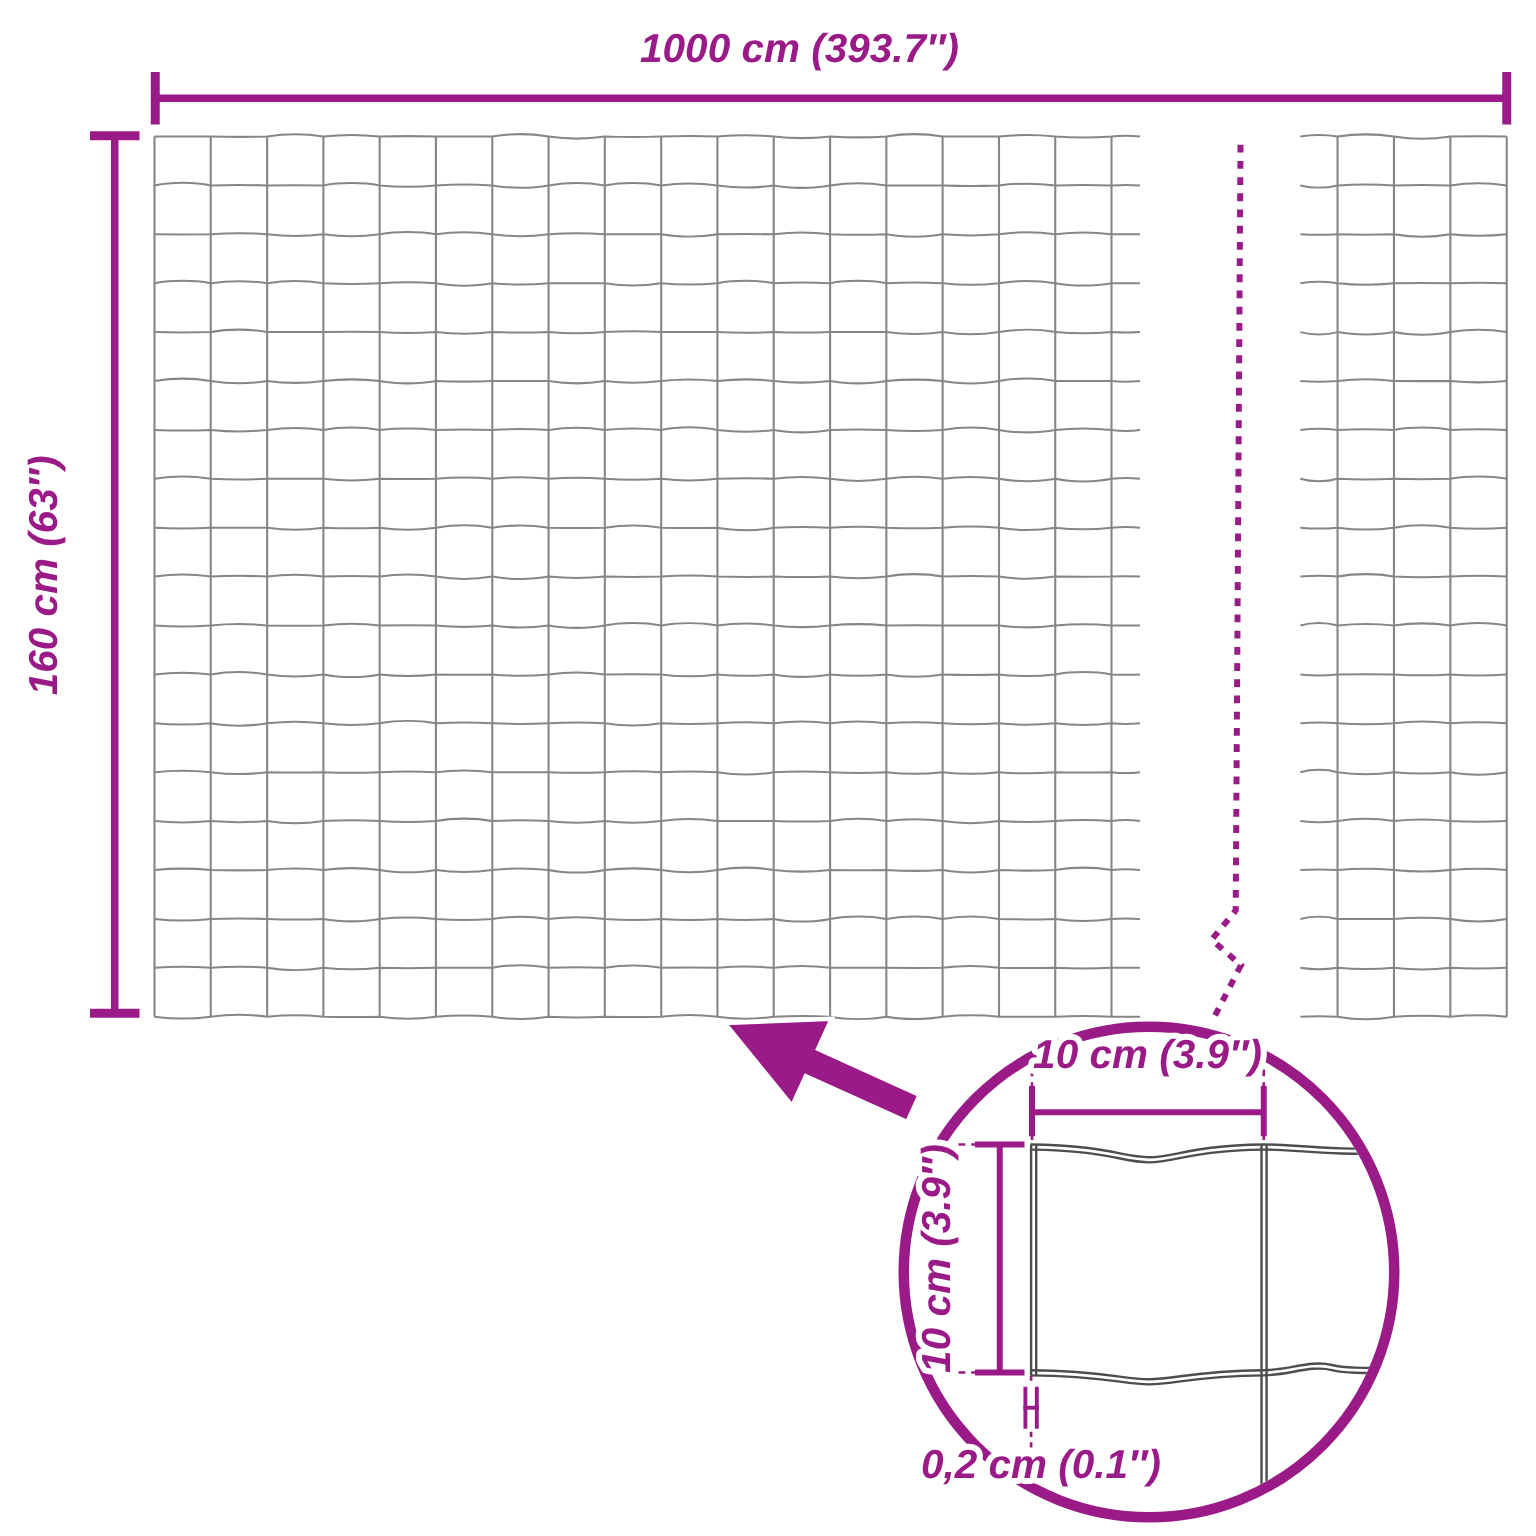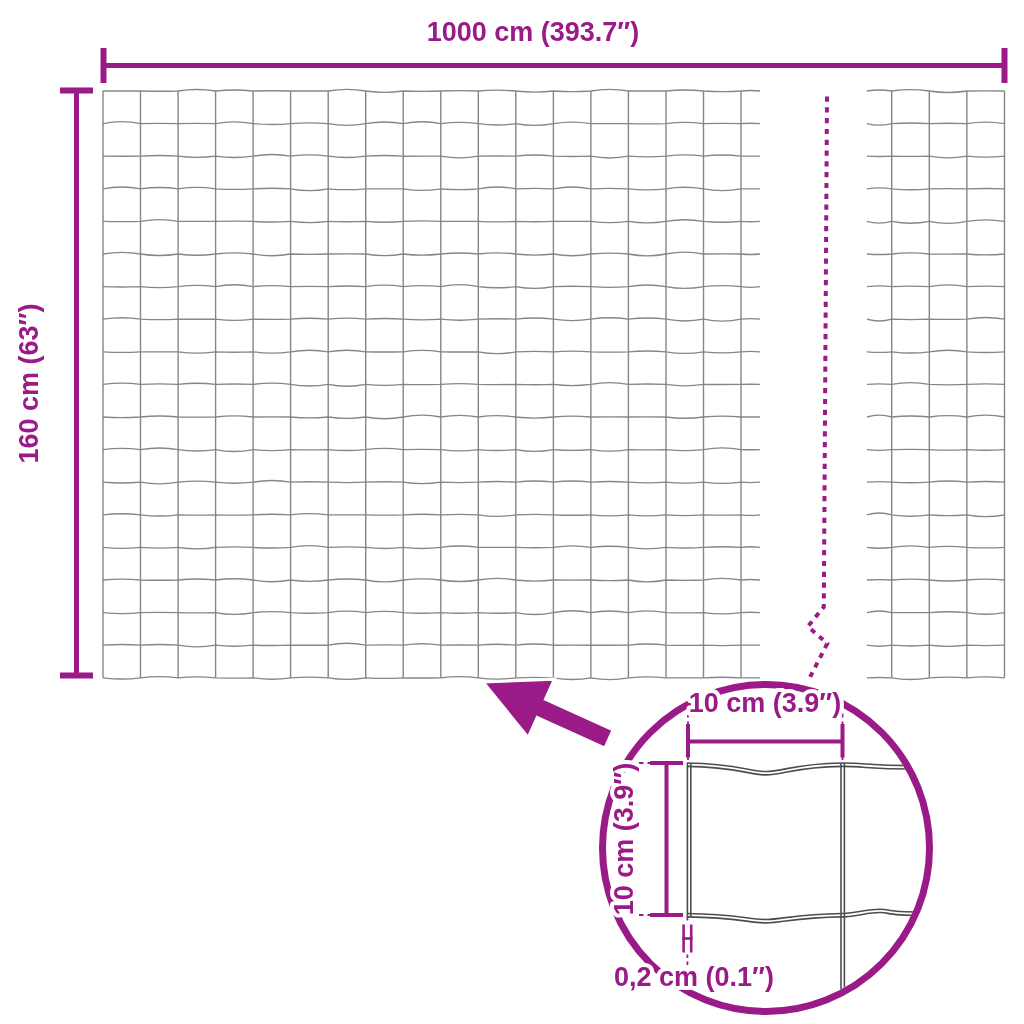--- a/index.html
+++ b/index.html
@@ -1,18 +1,18 @@
 <!DOCTYPE html>
 <html style="--accent: #9A1B87; --mesh: #868686; --detail: #4D4D4D; --bg: #FFFFFF;"><head>
 <meta charset="utf-8">
 <style>
   :root{ --accent:#9A1B87; --mesh:#868686; --detail:#4D4D4D; --bg:#FFFFFF; }
   html,body{margin:0;padding:0;background:var(--bg);}
   .stage{position:relative;width:1024px;height:1024px;background:var(--bg);overflow:hidden;
-         font-family:"Liberation Sans","DejaVu Sans",sans-serif;}
+         font-family:"Liberation Sans","DejaVu Sans",sans-serif;font-style:italic;}
   svg{display:block}
   .dim-text{
     font-family:"Liberation Sans","DejaVu Sans",sans-serif;
     font-weight:700;
     font-size:27px;
     fill:var(--accent);
     paint-order:stroke fill;
     stroke:#fff;
     stroke-width:8px;
     stroke-linejoin:round;

